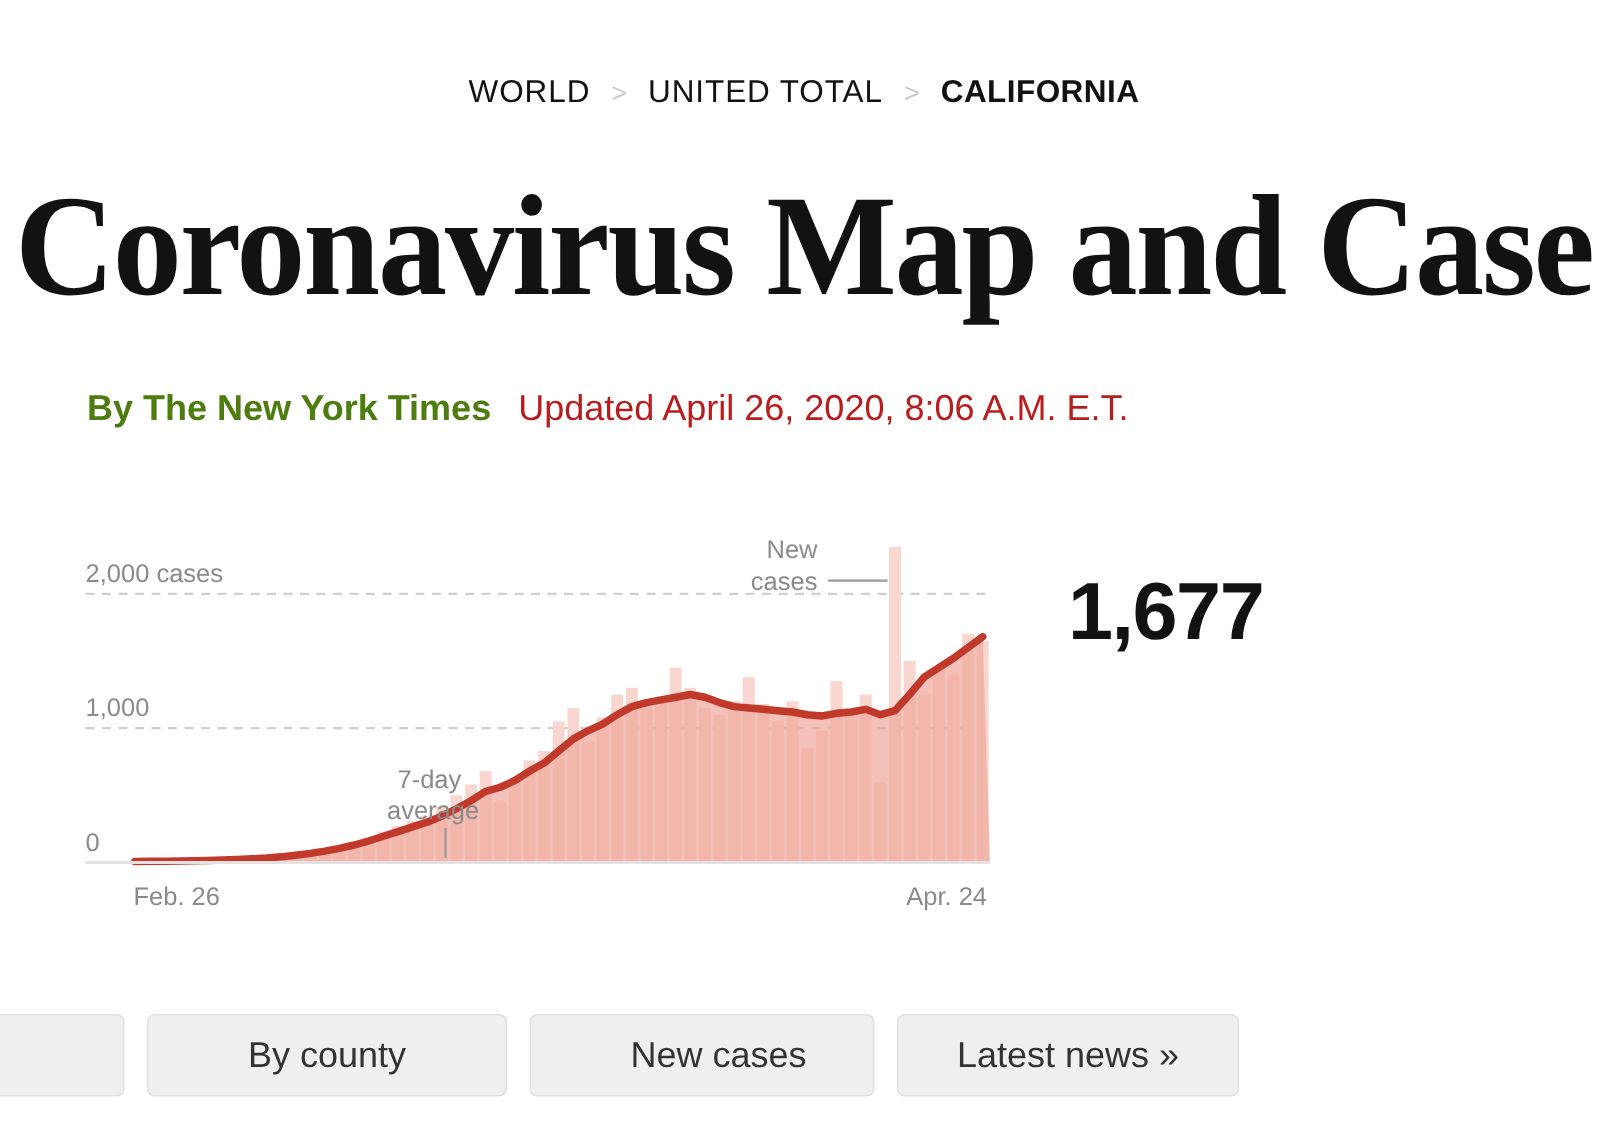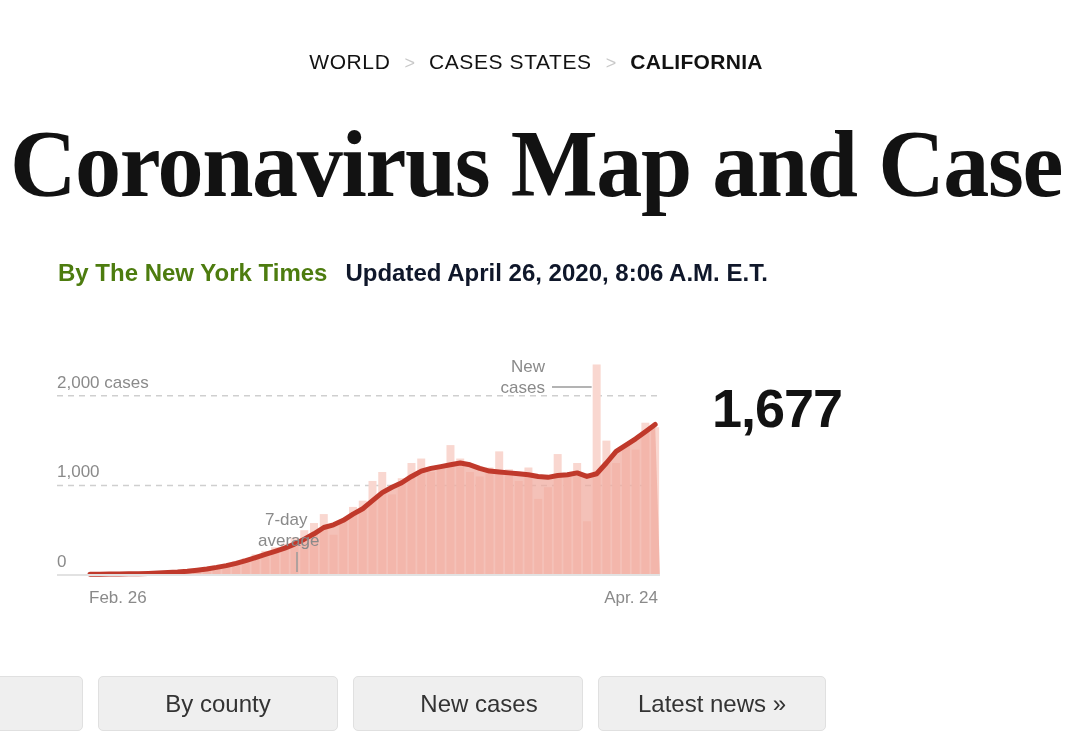--- a/index.html
+++ b/index.html
@@ -68,22 +68,22 @@
     gap: 18px;
   }
   .byline {
     font-size: 24px;
     font-weight: 700;
     color: #4d7c0f;
     white-space: nowrap;
   }
   .updated {
     font-size: 24px;
-    font-weight: 700;
-    color: #0f172a;
+    font-weight: 400;
+    color: #b91c1c;
     white-space: nowrap;
   }
 
   
   .chart-wrap {
     position: absolute;
     left: 0;
     top: 340px;
     width: 700px;
     height: 280px;
@@ -153,21 +153,21 @@
   .pill.w-latest { min-width: 228px; }
 </style>
 </head>
 <body>
 
 <div class="page">
 
   <nav class="breadcrumb">
     <span class="crumb">WORLD</span>
     <span class="crumb-sep">&gt;</span>
-    <span class="crumb">CASES STATES</span>
+    <span class="crumb">UNITED TOTAL</span>
     <span class="crumb-sep">&gt;</span>
     <span class="crumb current">CALIFORNIA</span>
   </nav>
 
   <h1 class="headline">Coronavirus Map and Case</h1>
 
   <div class="byline-row">
     <span class="byline">By The New York Times</span>
     <span class="updated">Updated April 26, 2020, 8:06 A.M. E.T.</span>
   </div>

